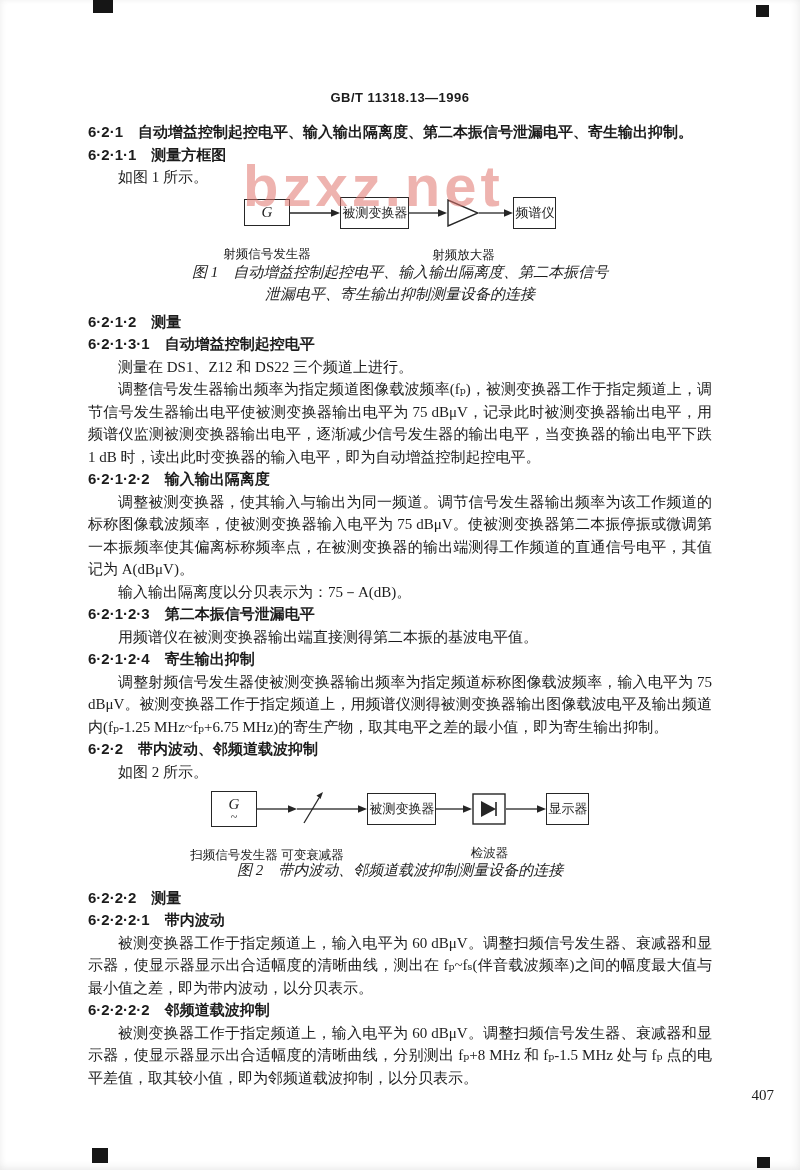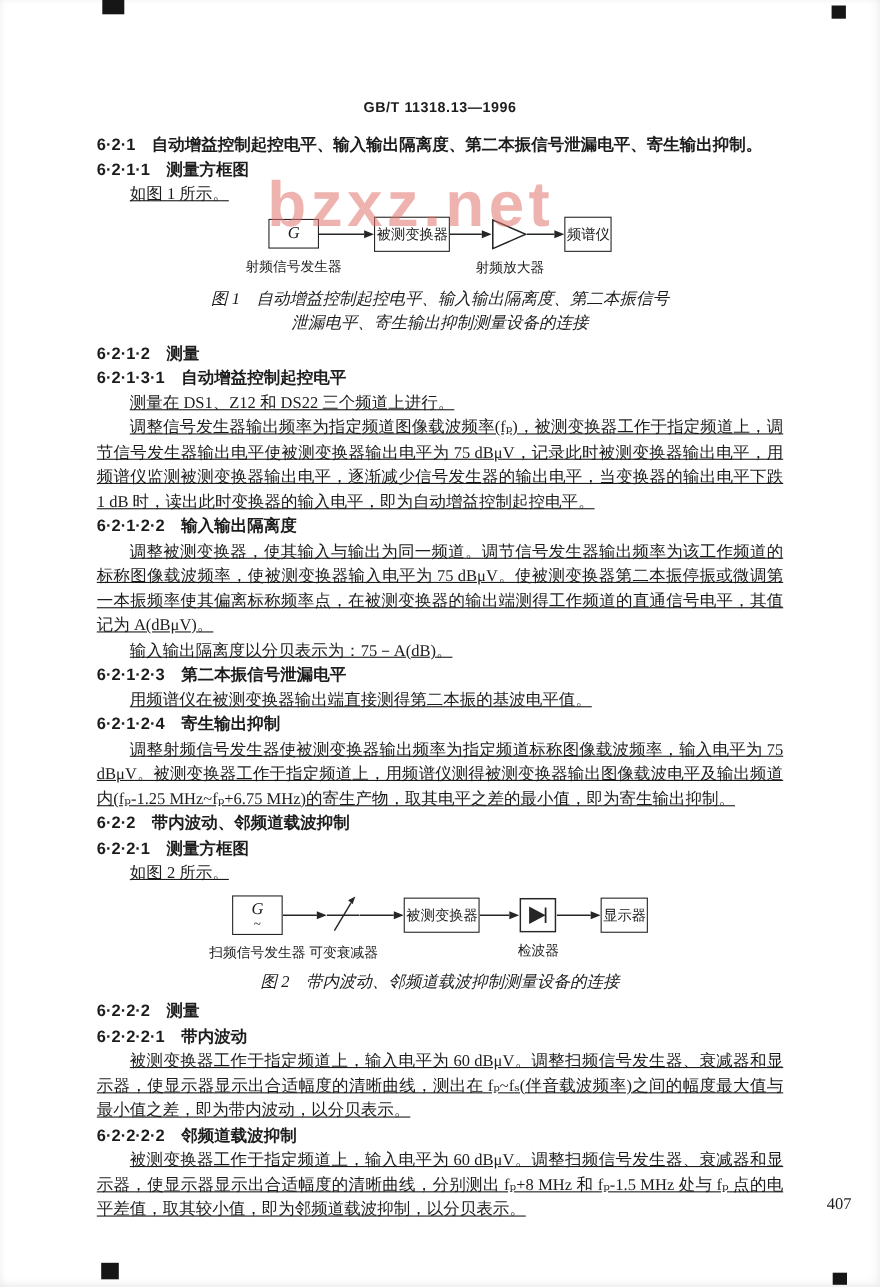--- a/index.html
+++ b/index.html
@@ -37,37 +37,37 @@
   .content {
     position:relative; z-index:2;
     padding:16px 88px 0 88px;
     font-size:15px; line-height:22.5px;
     text-align:justify;
   }
   .h1,.h2 {
     font-family:"Liberation Sans","DejaVu Sans",sans-serif;
     font-weight:bold; text-align:left; text-indent:0;
   }
-  .para { text-indent:2em;text-decoration:underline; }
+  .para { text-indent:2em; }
 
   
   .figure { margin-top:8px; }
   .fig-row { display:flex; align-items:center; justify-content:center; margin-bottom:32px; }
   .comp { position:relative; display:flex; align-items:center; justify-content:center; }
   .box {
     border:1.4px solid #262626; background:#fff;
     padding:7px 1px; font-size:13px; line-height:1.25;
     white-space:nowrap; text-indent:0;
   }
   .g-box { display:flex; flex-direction:column; align-items:center; padding:4px 17px; }
   .g-sym { font-style:italic; font-size:15px; line-height:17px; }
   .g-wave { font-size:12px; line-height:9px; }
   .fig-label {
     position:absolute; top:100%; left:50%; transform:translateX(-50%);
-    margin-top:5px; white-space:nowrap; font-size:12.5px; text-indent:0;
+    margin-top:17px; white-space:nowrap; font-size:12.5px; text-indent:0;
     text-align:center;
   }
   .arrow-svg, .sym-svg { display:block; }
   .caption { text-align:center; text-indent:0;font-style:italic; }
   .caption-last { margin-bottom:5px; }
 
   .page-number {
     position:absolute; right:26px; bottom:66px;
     font-size:15px; font-family:"Liberation Serif","DejaVu Serif",serif;
   }
@@ -134,21 +134,20 @@
     <div class="para">测量在 DS1、Z12 和 DS22 三个频道上进行。</div>
     <div class="para">调整信号发生器输出频率为指定频道图像载波频率(fₚ)，被测变换器工作于指定频道上，调节信号发生器输出电平使被测变换器输出电平为 75 dBμV，记录此时被测变换器输出电平，用频谱仪监测被测变换器输出电平，逐渐减少信号发生器的输出电平，当变换器的输出电平下跌 1 dB 时，读出此时变换器的输入电平，即为自动增益控制起控电平。</div>
     <div class="h2">6·2·1·2·2　输入输出隔离度</div>
     <div class="para">调整被测变换器，使其输入与输出为同一频道。调节信号发生器输出频率为该工作频道的标称图像载波频率，使被测变换器输入电平为 75 dBμV。使被测变换器第二本振停振或微调第一本振频率使其偏离标称频率点，在被测变换器的输出端测得工作频道的直通信号电平，其值记为 A(dBμV)。</div>
     <div class="para">输入输出隔离度以分贝表示为：75－A(dB)。</div>
     <div class="h2">6·2·1·2·3　第二本振信号泄漏电平</div>
     <div class="para">用频谱仪在被测变换器输出端直接测得第二本振的基波电平值。</div>
     <div class="h2">6·2·1·2·4　寄生输出抑制</div>
     <div class="para">调整射频信号发生器使被测变换器输出频率为指定频道标称图像载波频率，输入电平为 75 dBμV。被测变换器工作于指定频道上，用频谱仪测得被测变换器输出图像载波电平及输出频道内(fₚ-1.25 MHz~fₚ+6.75 MHz)的寄生产物，取其电平之差的最小值，即为寄生输出抑制。</div>
     <div class="h1">6·2·2　带内波动、邻频道载波抑制</div>
-    <div class="h2">6·2·2·1　测量方框图</div>
     <div class="para">如图 2 所示。</div>
 
     <div class="figure">
       <div class="fig-row">
         <div class="comp">
           <div class="box g-box">
             <span class="g-sym">G</span>
             <span class="g-wave">~</span>
           </div>
           <div class="fig-label">扫频信号发生器</div>

